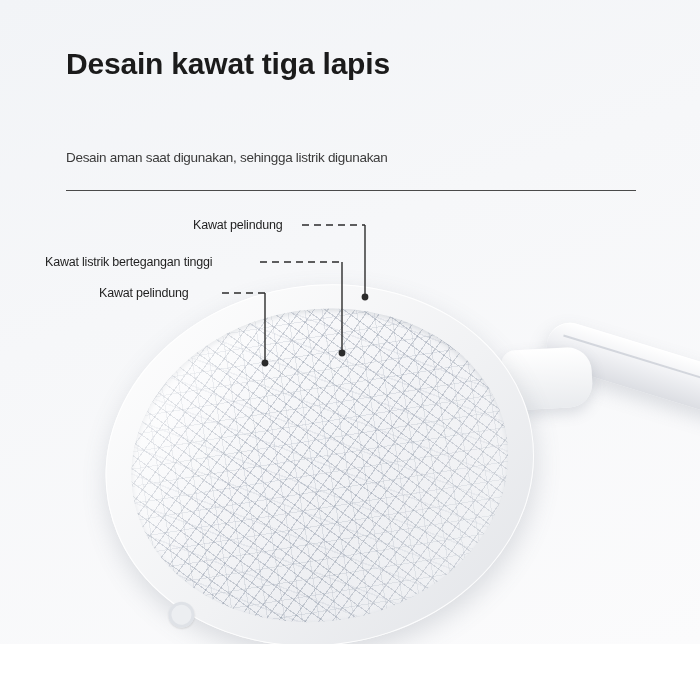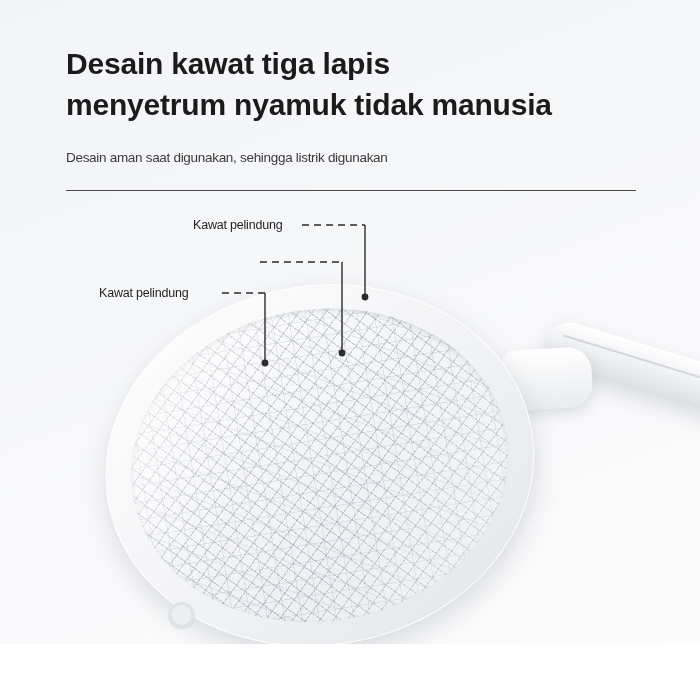--- a/index.html
+++ b/index.html
@@ -193,21 +193,20 @@
     height: 700px;
   }
 </style>
 </head>
 <body>
 
 <div class="page">
 
   <div class="headline">
     <span class="line">Desain kawat tiga lapis</span>
-    <span class="line">menyetrum nyamuk tidak manusia</span>
   </div>
   <div class="subhead">Desain aman saat digunakan, sehingga listrik digunakan</div>
   <div class="divider"></div>
 
   <div class="product">
     <div class="racket">
       <div class="handle"></div>
       <div class="handle-seam"></div>
       <div class="neck"></div>
       <div class="head-frame">
@@ -235,16 +234,17 @@
         <path d="M248 293 V362"></path>
       </g>
       <g fill="#2b2b2b">
         <circle cx="348" cy="297" r="3.4"></circle>
         <circle cx="325" cy="353" r="3.4"></circle>
         <circle cx="248" cy="363" r="3.4"></circle>
       </g>
     </svg>
 
     <div class="callout-label cl1">Kawat pelindung</div>
+    <div class="callout-label cl2">Kawat listrik bertegangan tinggi</div>
     <div class="callout-label cl3">Kawat pelindung</div>
   </div>
 
 </div>
 
 </body></html>

